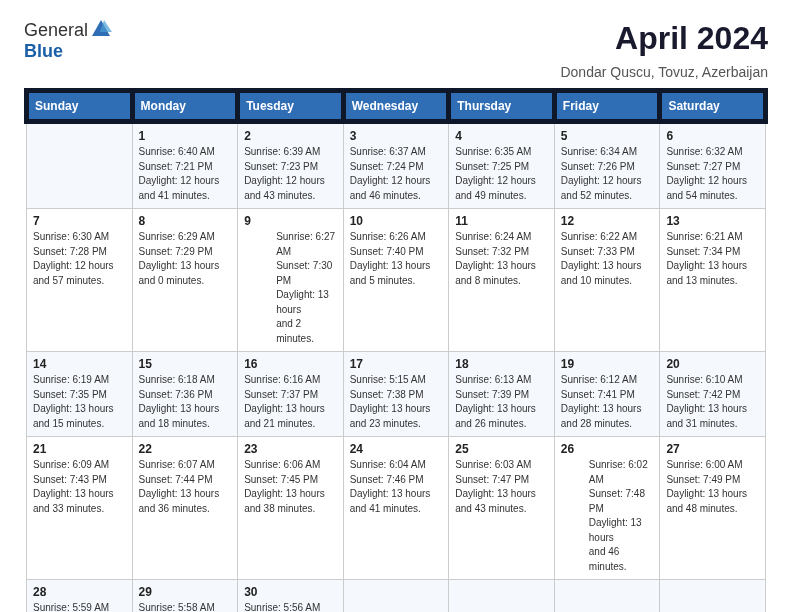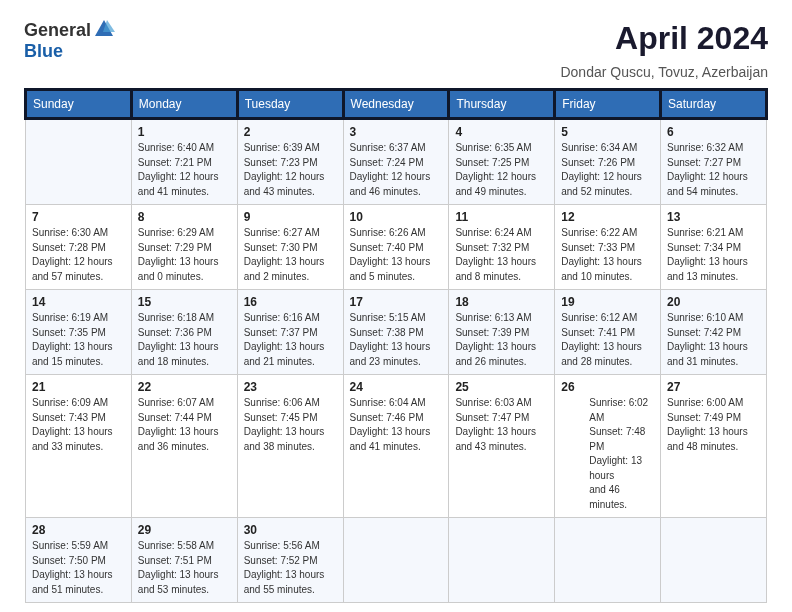--- a/index.html
+++ b/index.html
@@ -20,21 +20,21 @@
       display: flex;
       flex-direction: column;
       align-items: flex-start;
     }
     .logo-text {
       display: flex;
       align-items: center;
     }
     .logo-general {
       font-size: 18px;
-      font-weight: bold;
+      font-weight: normal;
       color: #333;
     }
     .logo-blue {
       font-size: 18px;
       font-weight: bold;
       color: #1a5fa8;
     }
     .logo-icon {
       width: 22px;
       height: 22px;
@@ -56,24 +56,24 @@
     }
     .calendar-table {
       width: 100%;
       border-collapse: collapse;
       margin-top: 8px;
     }
     .calendar-table th {
       background-color: #2f6db5;
       color: #fff;
       font-size: 12px;
-      font-weight: normal;
+      font-weight: bold;
       padding: 6px 6px;
       text-align: left;
-      border: 3px solid #0f172a;
+      border: 5px solid #0f172a;
     }
     .calendar-table td {
       vertical-align: top;
       padding: 5px 6px;
       border: 1px solid #ccc;
       font-size: 10px;
       color: #333;
       width: calc(100% / 7);
       min-height: 78px;
     }
@@ -189,21 +189,21 @@
         </td>
         <td>
           <div class="cell-day">8</div>
           <div class="cell-info" style="white-space: pre-line;">Sunrise: 6:29 AM
 Sunset: 7:29 PM
 Daylight: 13 hours
 and 0 minutes.</div>
         </td>
         <td>
           <div class="cell-day">9</div>
-          <div class="cell-info" style="white-space: pre-line;">Sunrise: 6:27 AM
+          <div class="cell-info" style="white-space: pre-line; margin-left: 32px;">Sunrise: 6:27 AM
 Sunset: 7:30 PM
 Daylight: 13 hours
 and 2 minutes.</div>
         </td>
         <td>
           <div class="cell-day">10</div>
           <div class="cell-info" style="white-space: pre-line;">Sunrise: 6:26 AM
 Sunset: 7:40 PM
 Daylight: 13 hours
 and 5 minutes.</div>

